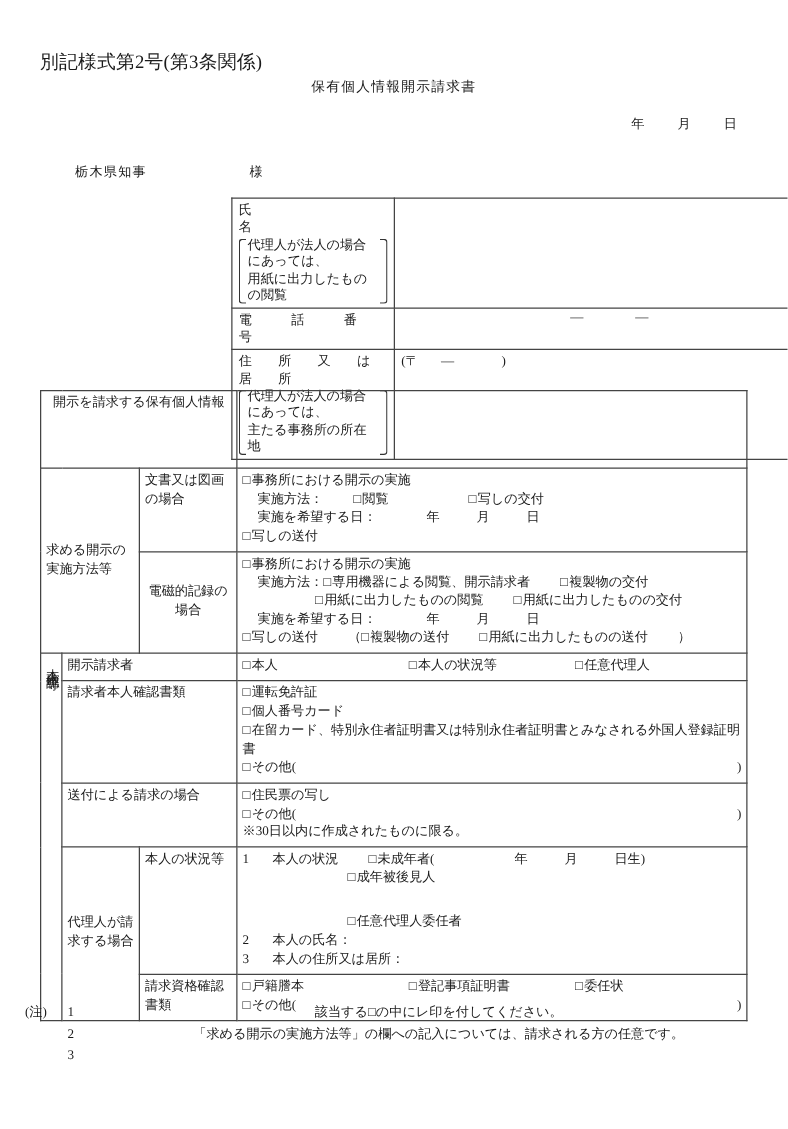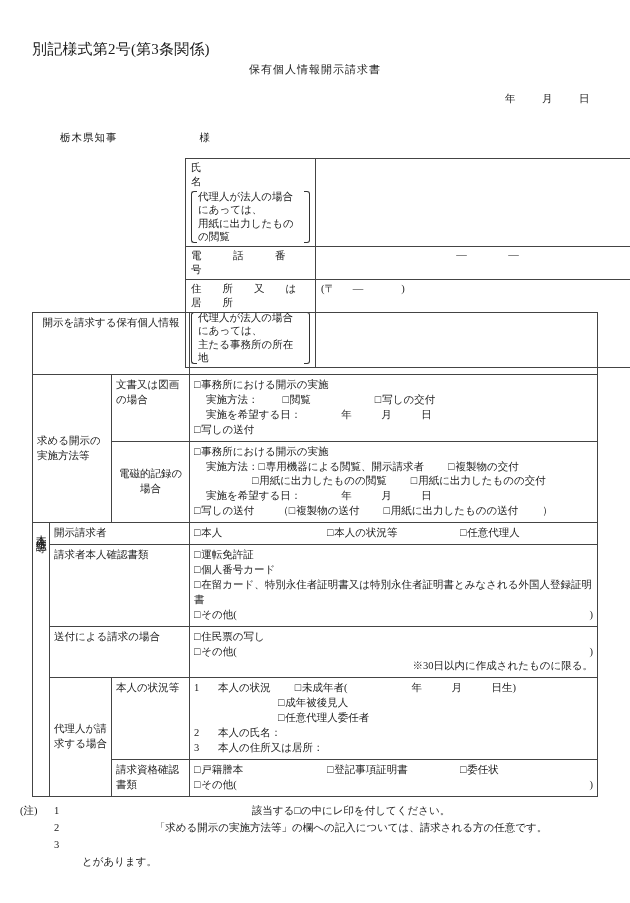--- a/index.html
+++ b/index.html
@@ -210,35 +210,35 @@
     <tr>
       <td colspan="2">
         <span>送付による請求の場合</span>
       </td>
       <td>
         <span class="cb" style="display:block;"><span>住民票の写し</span></span>
         <span class="row-others">
           <span class="cb"><span>その他(</span></span>
           <span>)</span>
         </span>
-        <span style="display:block;text-align:right;">※30日以内に作成されたものに限る。</span>
+        <span style="display:block;">※30日以内に作成されたものに限る。</span>
       </td>
     </tr>
 
     <tr>
       <td class="c-a" rowspan="2" style="vertical-align:middle;">
         <span>代理人が請求する場合</span>
       </td>
       <td>
         <span>本人の状況等</span>
       </td>
       <td>
         <span><span class="num">1</span><span>本人の状況</span><span class="gap-sm"></span><span class="cb"><span>未成年者(</span></span><span class="gap-lg"></span><span class="dateblk"><span class="y">年</span><span class="m">月</span><span>日生)</span></span></span>
         <span class="ind2" style="padding-left:84px;"><span class="cb"><span>成年被後見人</span></span></span>
-        <span class="ind2" style="padding-left:84px;"><span class="cb"><span>任意代理人委任者</span></span></span>
+        <span class="ind2" style="padding-left:84px;margin-top:20px;"><span class="cb"><span>任意代理人委任者</span></span></span>
         <span style="display:block;"><span class="num">2</span><span>本人の氏名：</span></span>
         <span style="display:block;"><span class="num">3</span><span>本人の住所又は居所：</span></span>
       </td>
     </tr>
 
     <tr>
       <td>
         <span>請求資格確認書類</span>
       </td>
       <td>
@@ -264,16 +264,15 @@
     </div>
     <div class="note-row">
       <span class="note-tag"></span>
       <span class="note-num">2</span>
       <span class="note-txt">「求める開示の実施方法等」の欄への記入については、請求される方の任意です。</span>
     </div>
     <div class="note-row">
       <span class="note-tag"></span>
       <span class="note-num">3</span>
     </div>
-    <div class="note-cont">とがあります。</div>
   </div>
 
 </div>
 
 </body></html>

